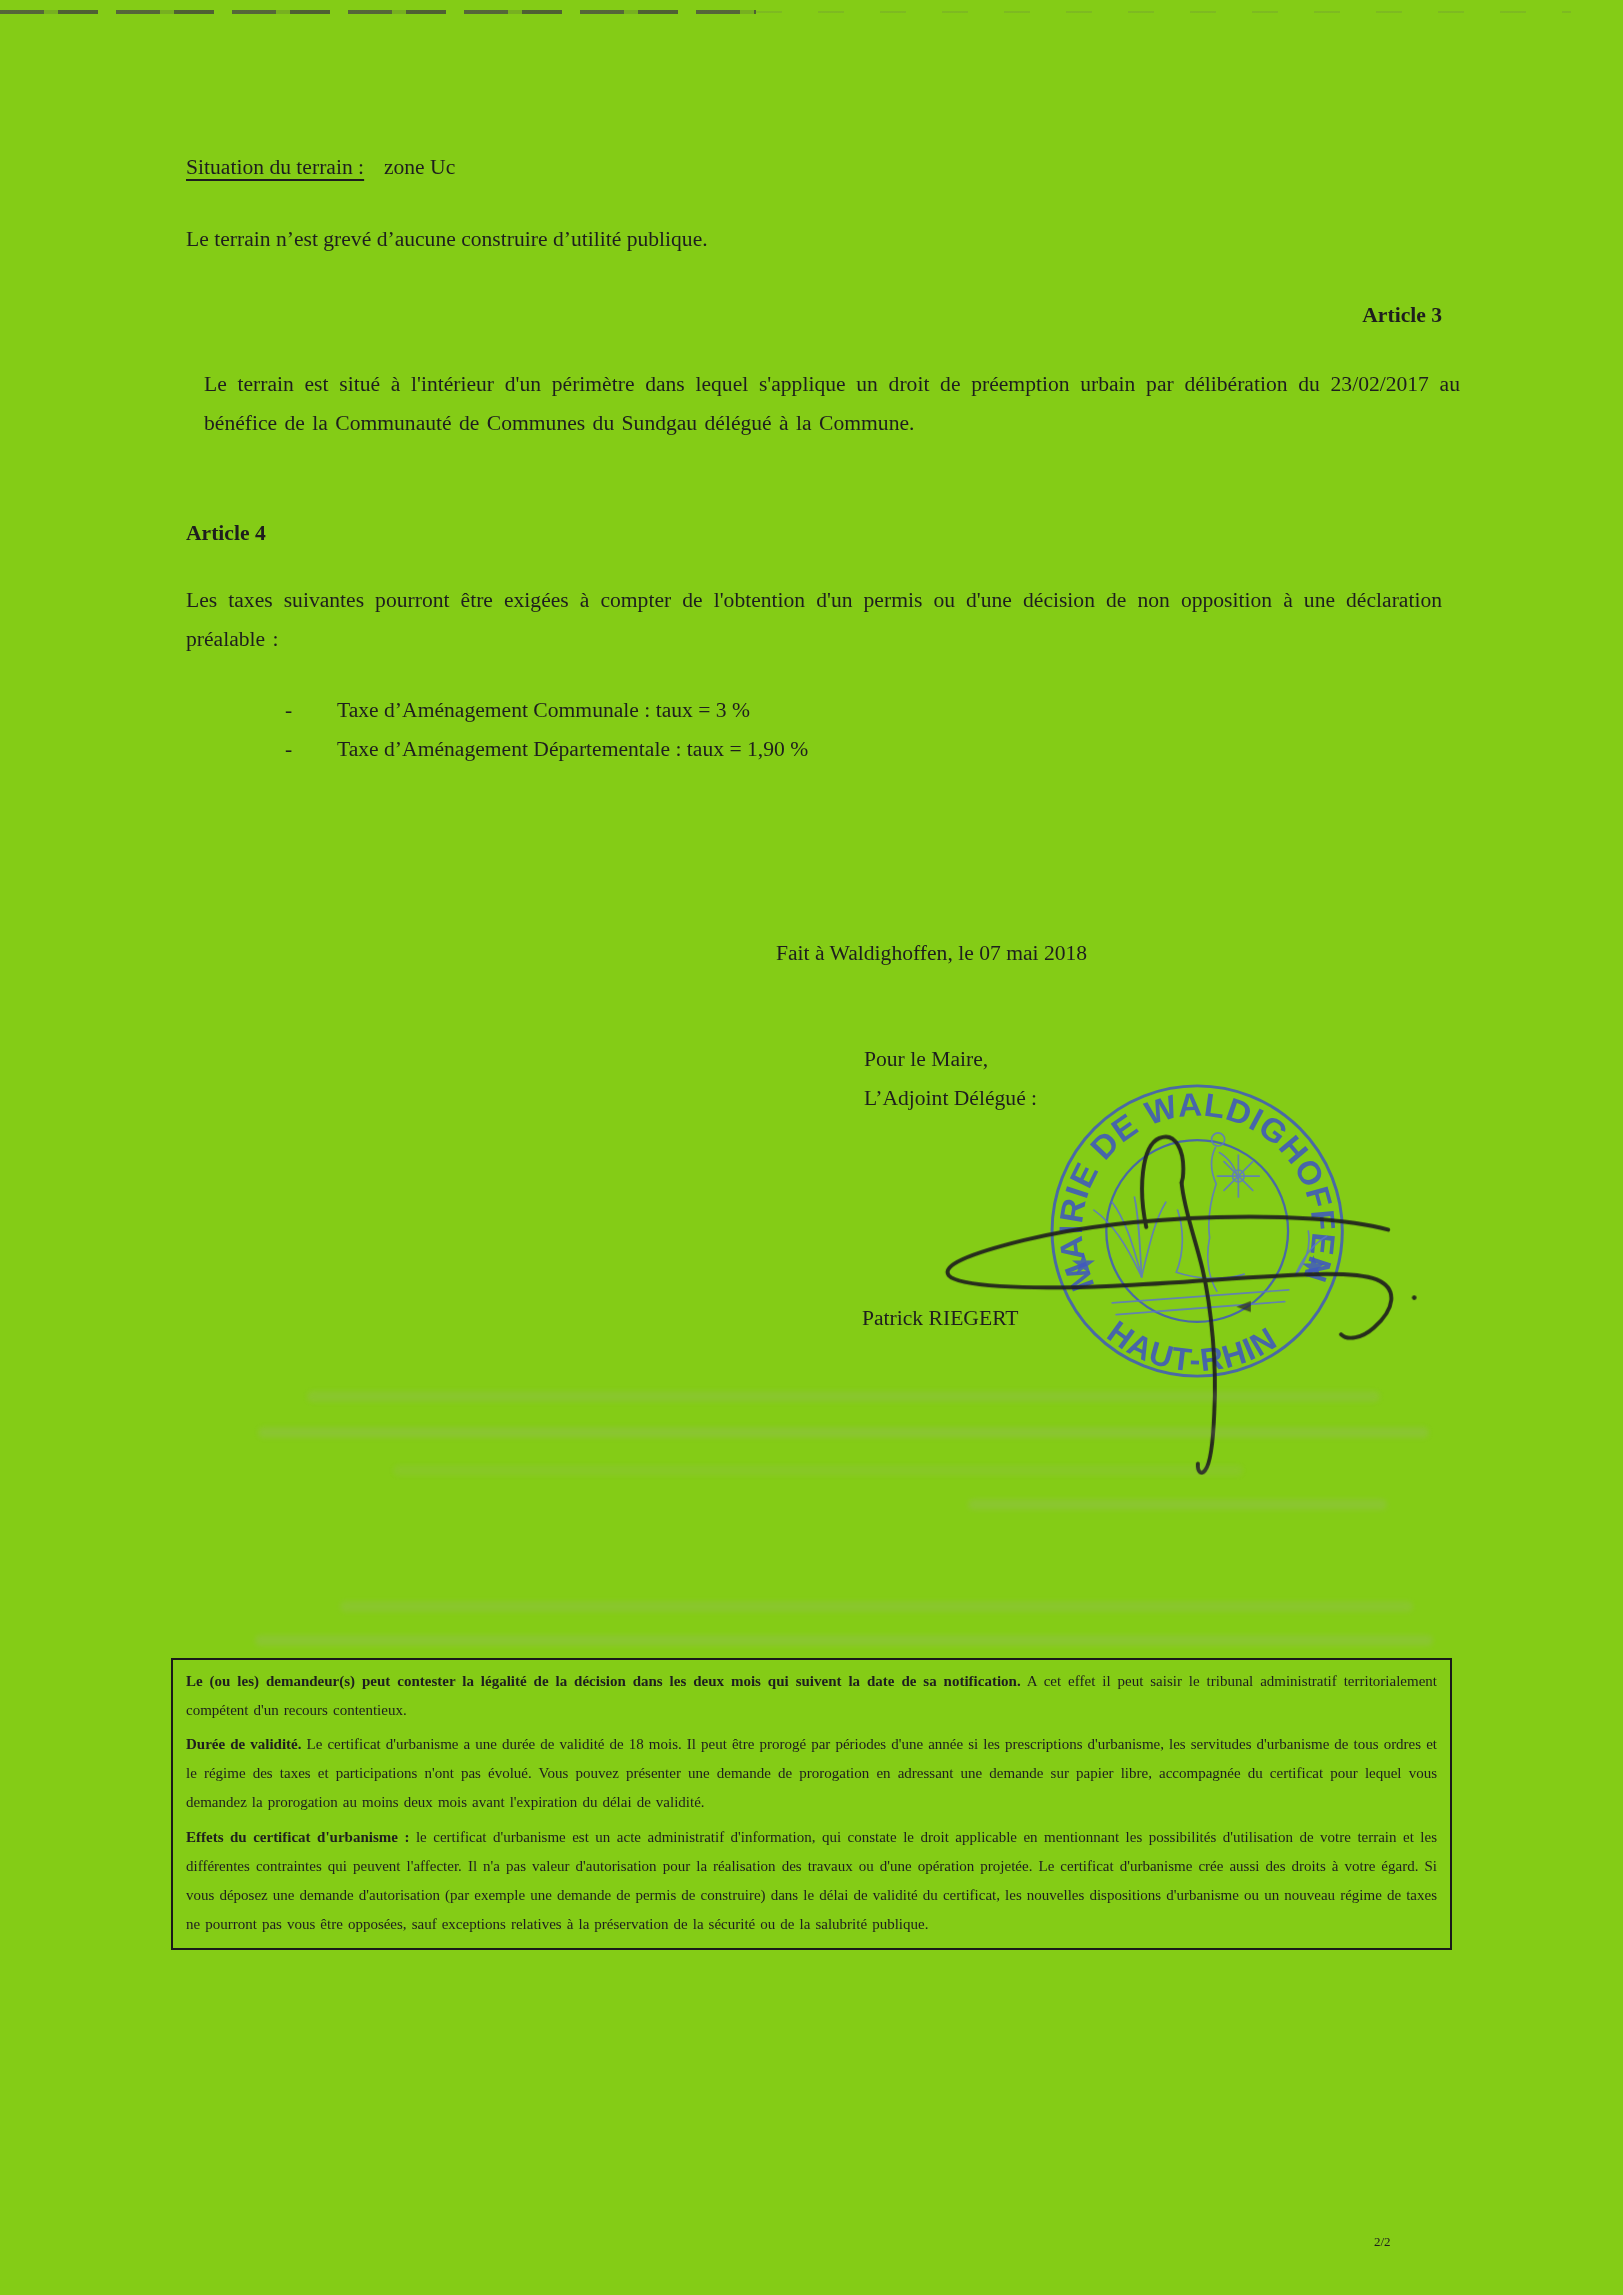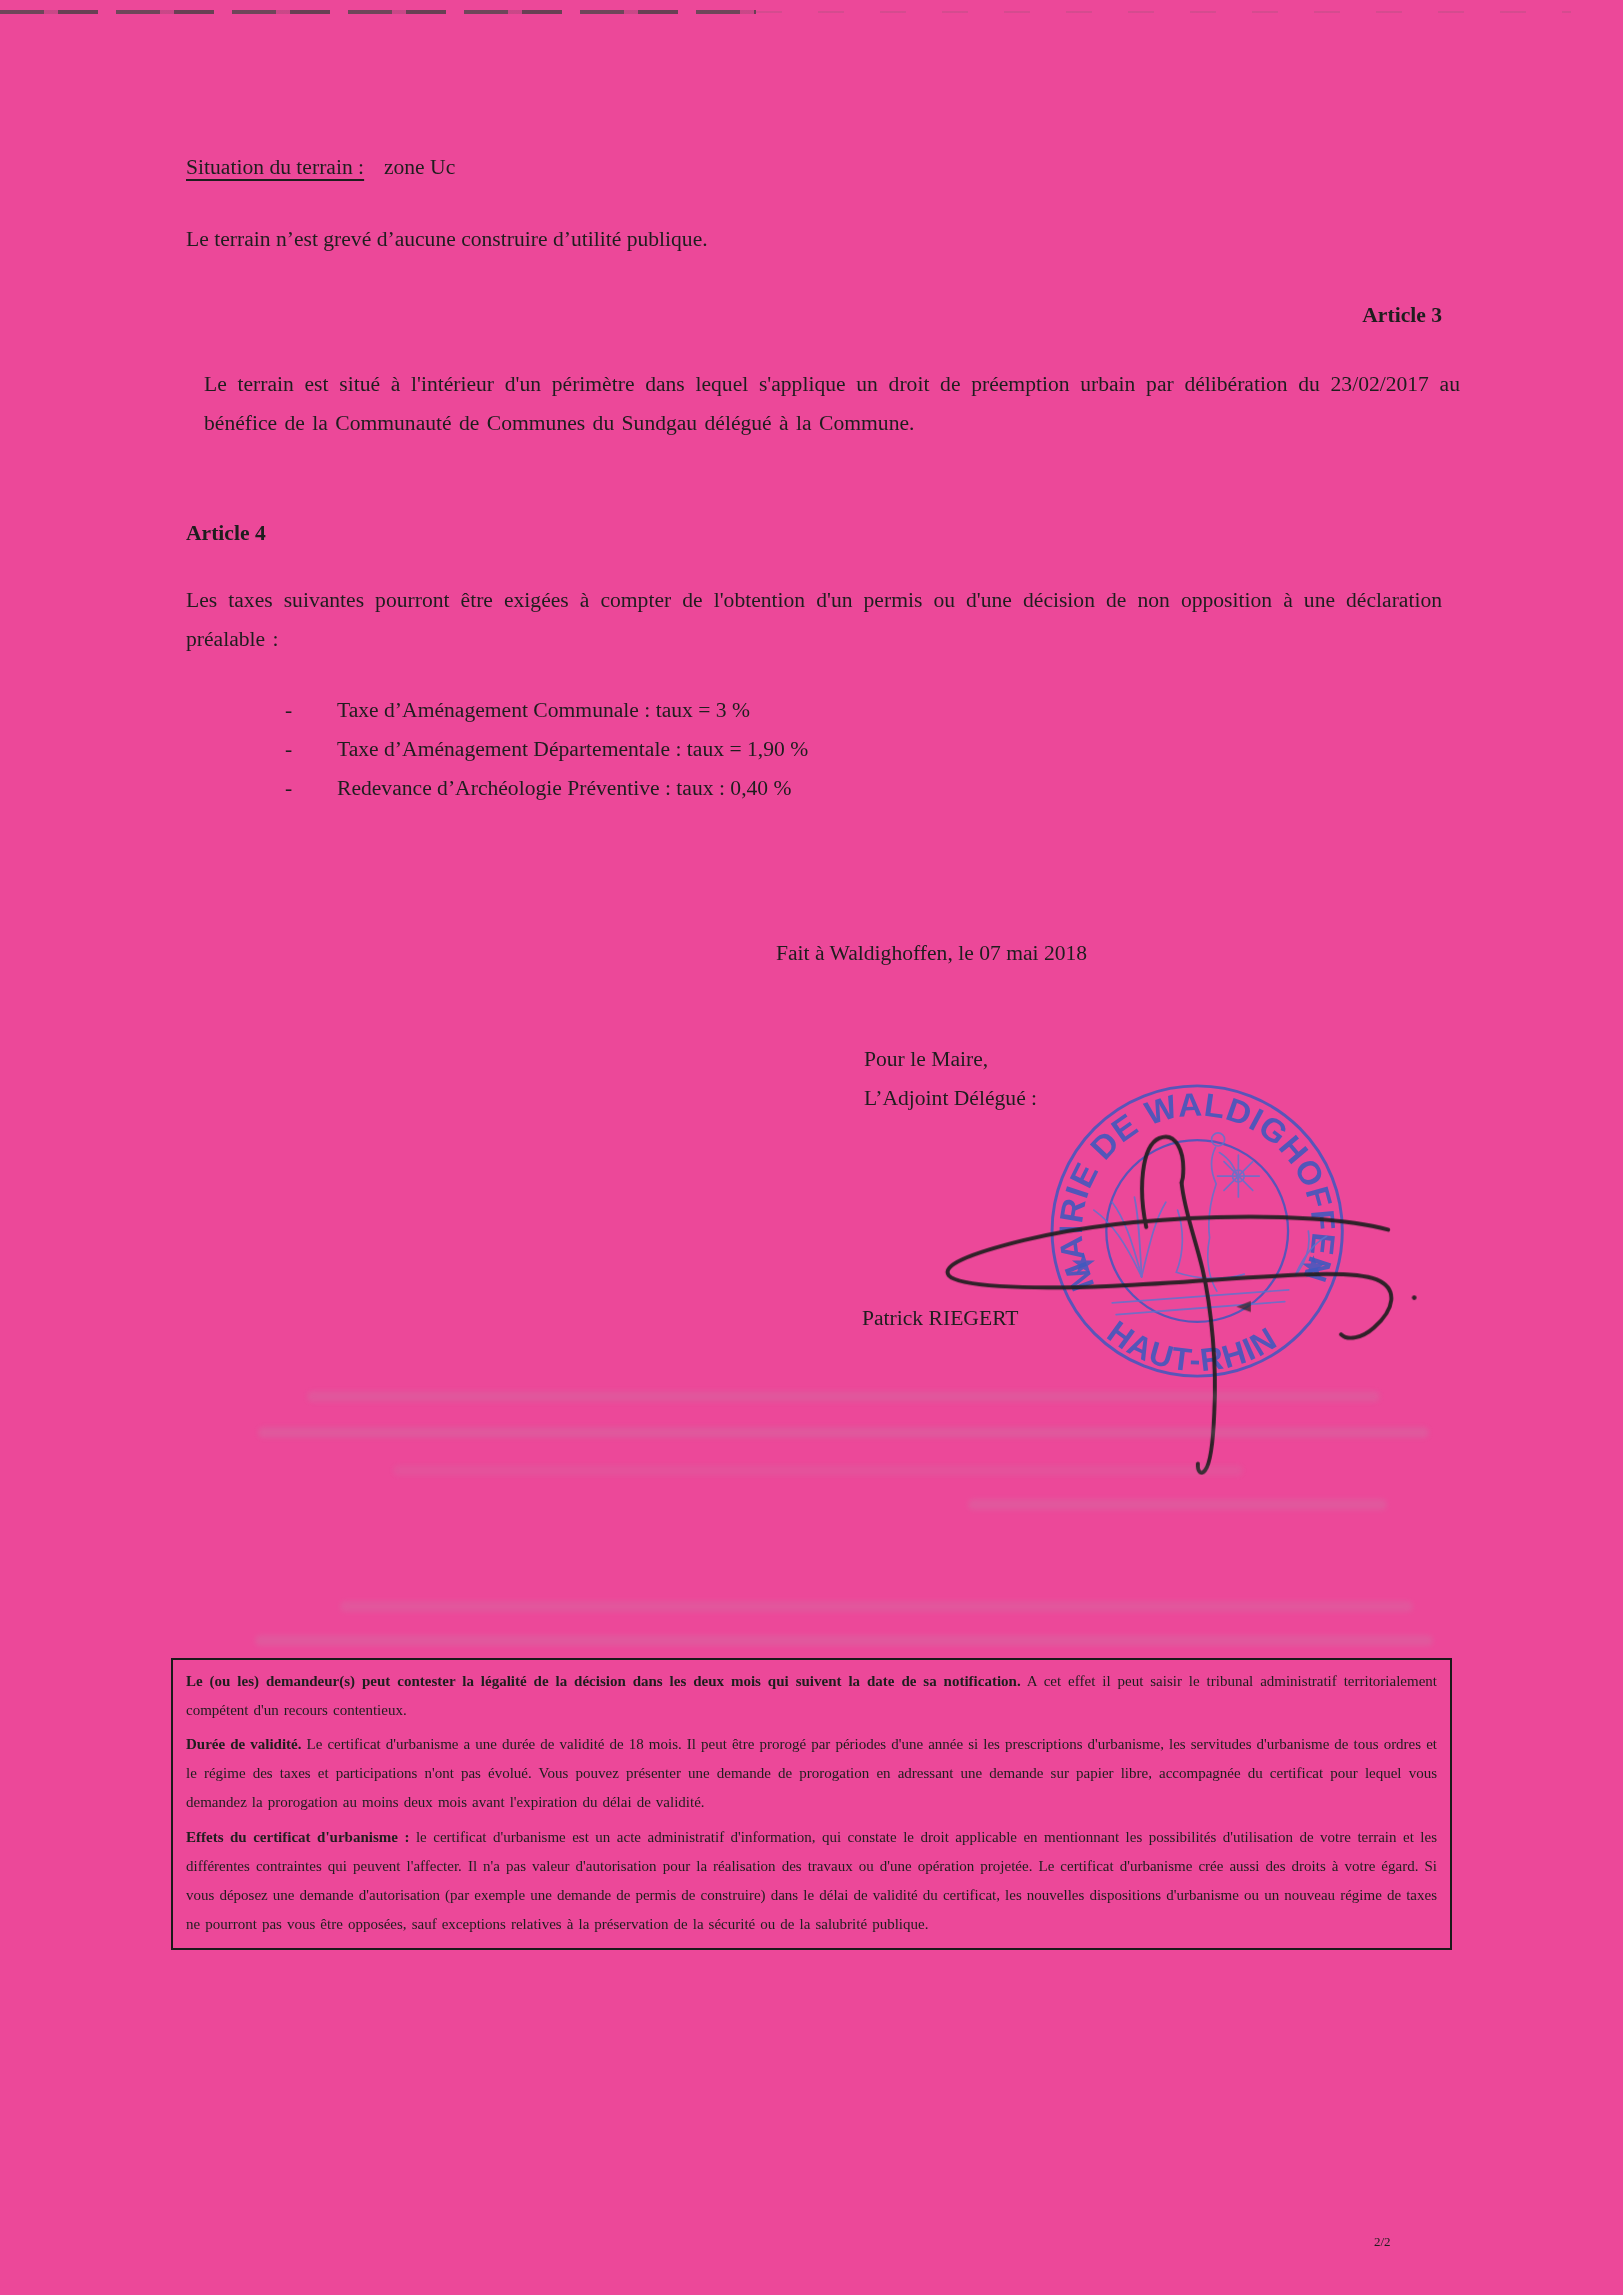--- a/index.html
+++ b/index.html
@@ -1,21 +1,21 @@
 <!DOCTYPE html>
 <html lang="fr" style="font-size:10.5px"><head>
 <meta charset="utf-8">
 <title>Certificat d'urbanisme — page 2/2</title>
 <style>
   html,body{margin:0;padding:0;background:#e8e8e8;}
   .page{
     position:relative;
     width:1623px;height:2295px;
     margin:0 auto;
-    background:#ec4899;
+    background:#84cc16;
     font-family:"Liberation Serif","DejaVu Serif",serif;
     color:#1e1e1e;
     overflow:hidden;
   }
   .abs{position:absolute;}
   .body-text{font-size:21.6px;line-height:39px;}
   .just{text-align:justify;text-justify:inter-word;word-spacing:2px;}
   .bold{font-weight:bold;}
   .underline{text-decoration:underline;text-underline-offset:4.6px;text-decoration-thickness:1.6px;}
   .centered{text-align:right;}
@@ -81,23 +81,20 @@
   <div class="abs body-text bold" style="left:186px;top:514px;">Article 4</div>
   <div class="abs body-text just" style="left:186px;top:581px;width:1256px;">Les taxes suivantes pourront être exigées à compter de l'obtention d'un permis ou d'une décision de non opposition à une déclaration préalable :</div>
 
   <div class="abs body-text" style="left:285px;top:691px;">
     <div class="tax-row">
       <span class="dash">-</span><span>Taxe d’Aménagement Communale : taux = 3 %</span>
     </div>
     <div class="tax-row">
       <span class="dash">-</span><span>Taxe d’Aménagement Départementale : taux = 1,90 %</span>
     </div>
-    <div class="tax-row">
-      <span class="dash">-</span><span>Redevance d’Archéologie Préventive : taux : 0,40 %</span>
-    </div>
   </div>
 
   <div class="abs body-text" style="left:776px;top:934px;">Fait à Waldighoffen, le 07 mai 2018</div>
 
   <div class="abs body-text" style="left:864px;top:1040px;">Pour le Maire,</div>
   <div class="abs body-text" style="left:864px;top:1079px;">L’Adjoint Délégué :</div>
 
   <svg class="stamp" viewBox="1380 1630 800 660" aria-hidden="true">
 
     <circle class="stamp-ring" cx="1830" cy="1882" r="222" stroke-width="4.5"></circle>

